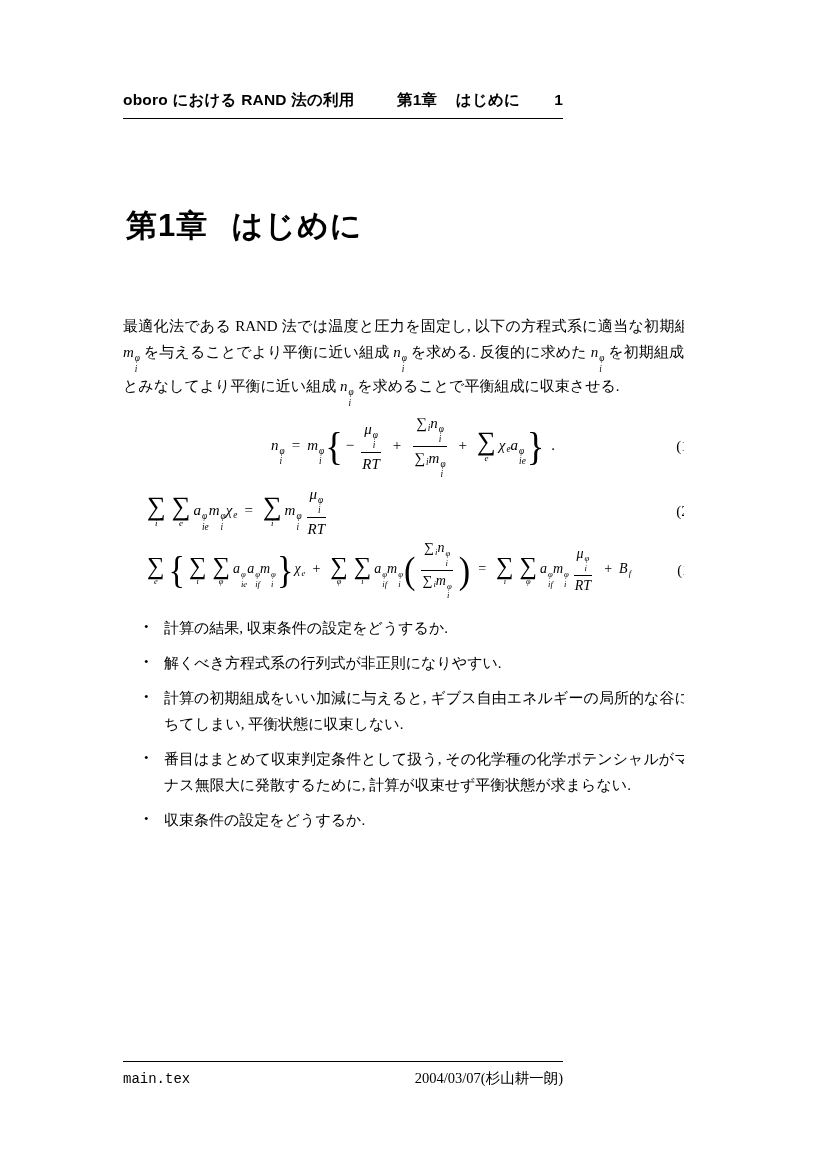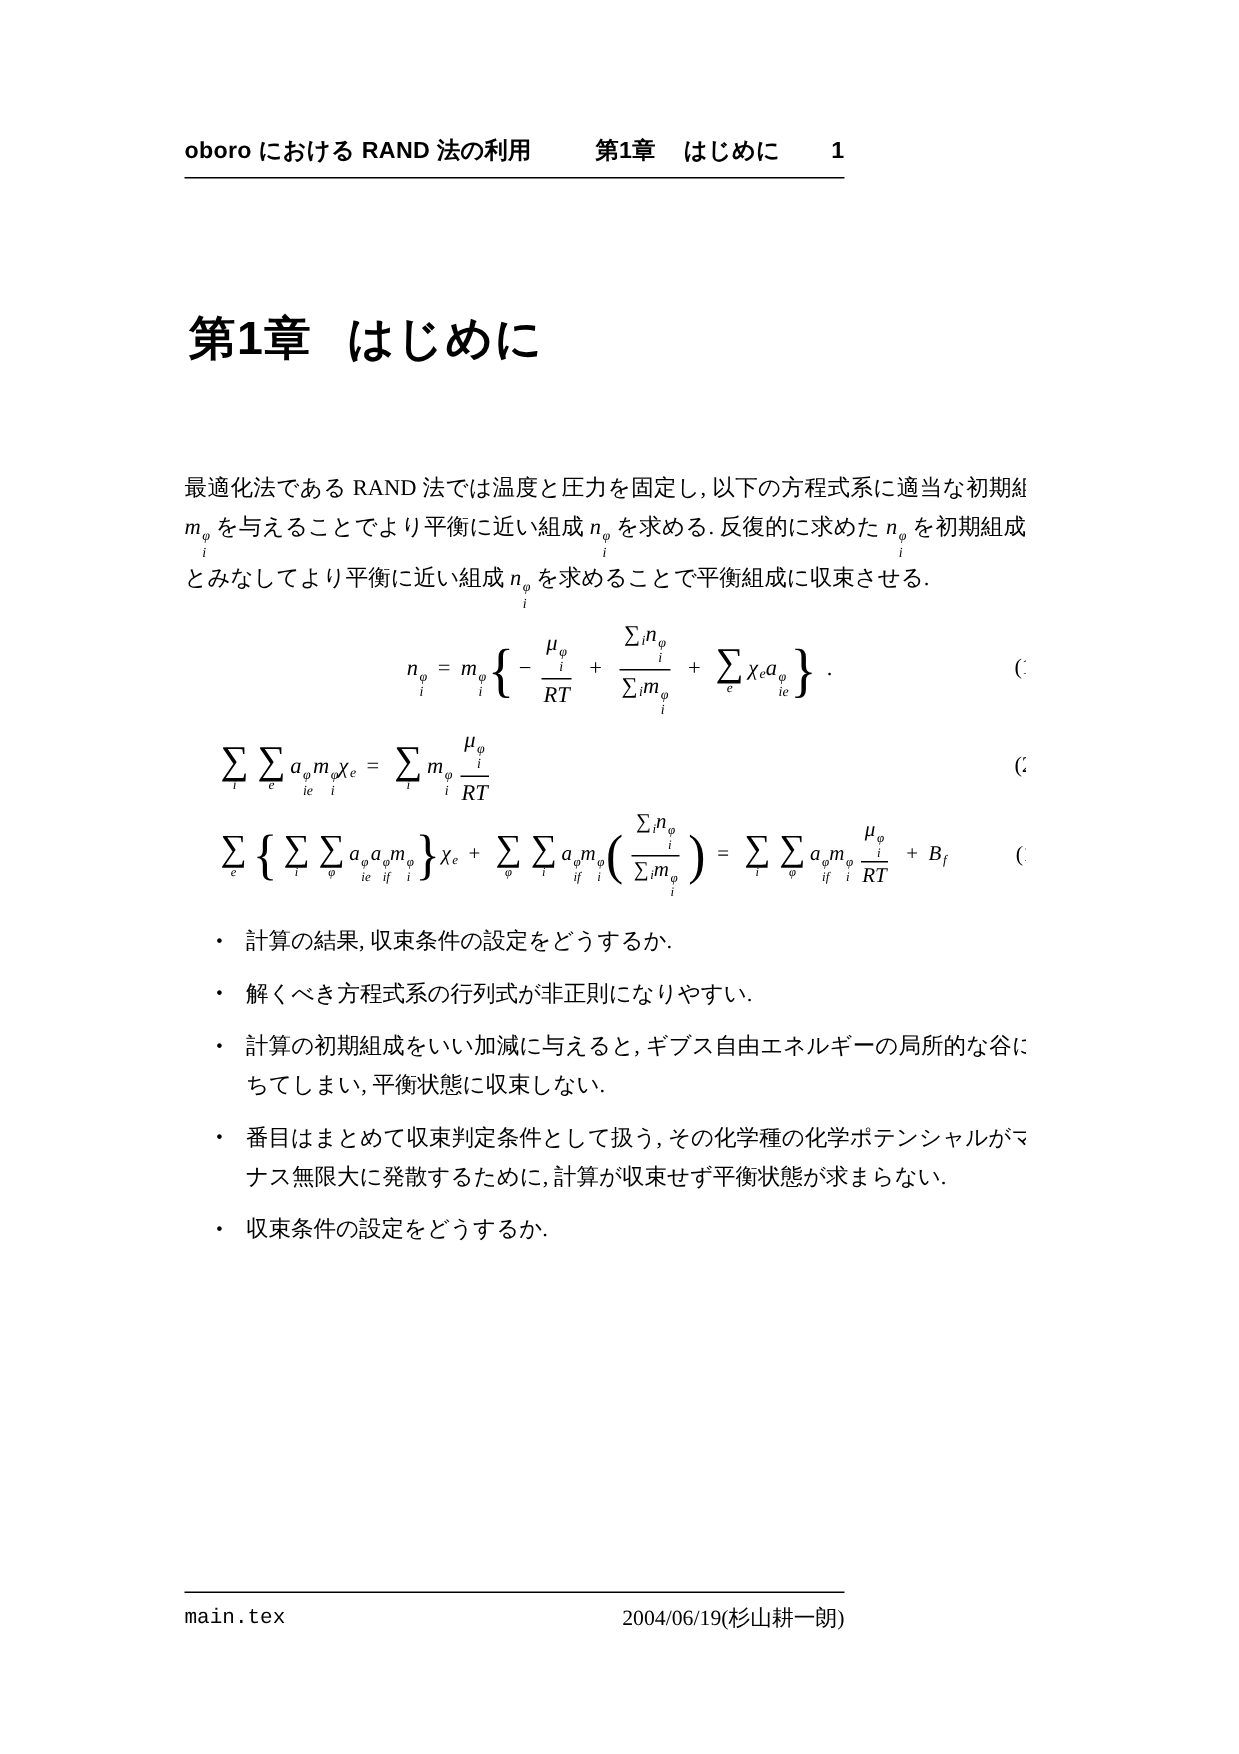--- a/index.html
+++ b/index.html
@@ -250,16 +250,16 @@
           <span class="bullet">•</span>
           <span class="btext">収束条件の設定をどうするか.</span>
         </li>
     </ul>
 
 
   </div>
 
   <div class="footer">
     <span class="fleft">main.tex</span>
-    <span class="fright">2004/06/19(杉山耕一朗)</span>
+    <span class="fright">2004/03/07(杉山耕一朗)</span>
   </div>
 
 </div>
 
 </body></html>

